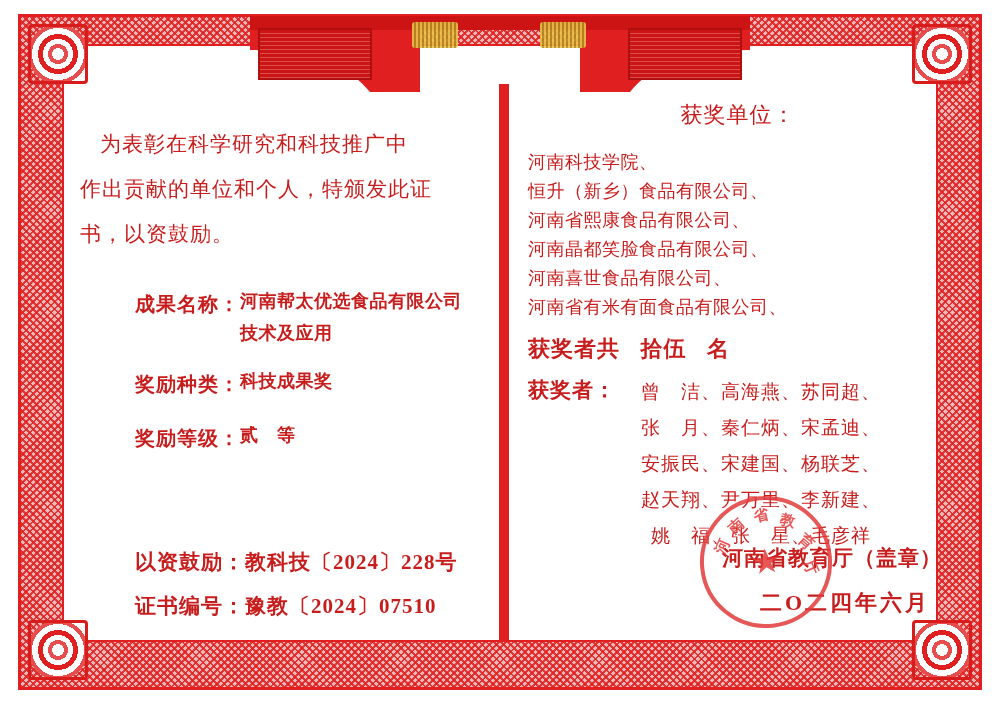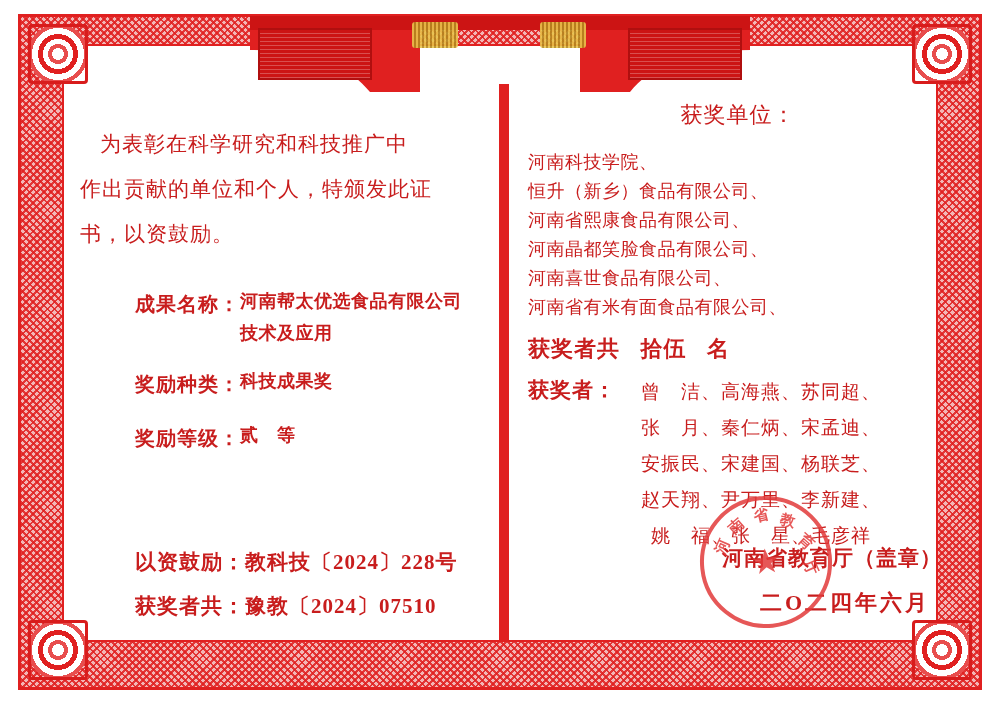--- a/index.html
+++ b/index.html
@@ -318,21 +318,21 @@
         <span class="field-value">贰　等</span>
       </div>
 
     </div>
 
     <div class="footer-left">
       <div>
         <span>以资鼓励：</span><span>教科技〔2024〕228号</span>
       </div>
       <div>
-        <span>获奖者共：</span><span>豫教〔2024〕07510</span>
+        <span>证书编号：</span><span>豫教〔2024〕07510</span>
       </div>
     </div>
 
   </div>
 
   <div class="panel panel-right">
 
     <div class="award-head">获奖单位：</div>
 
     <div class="unit-list">

